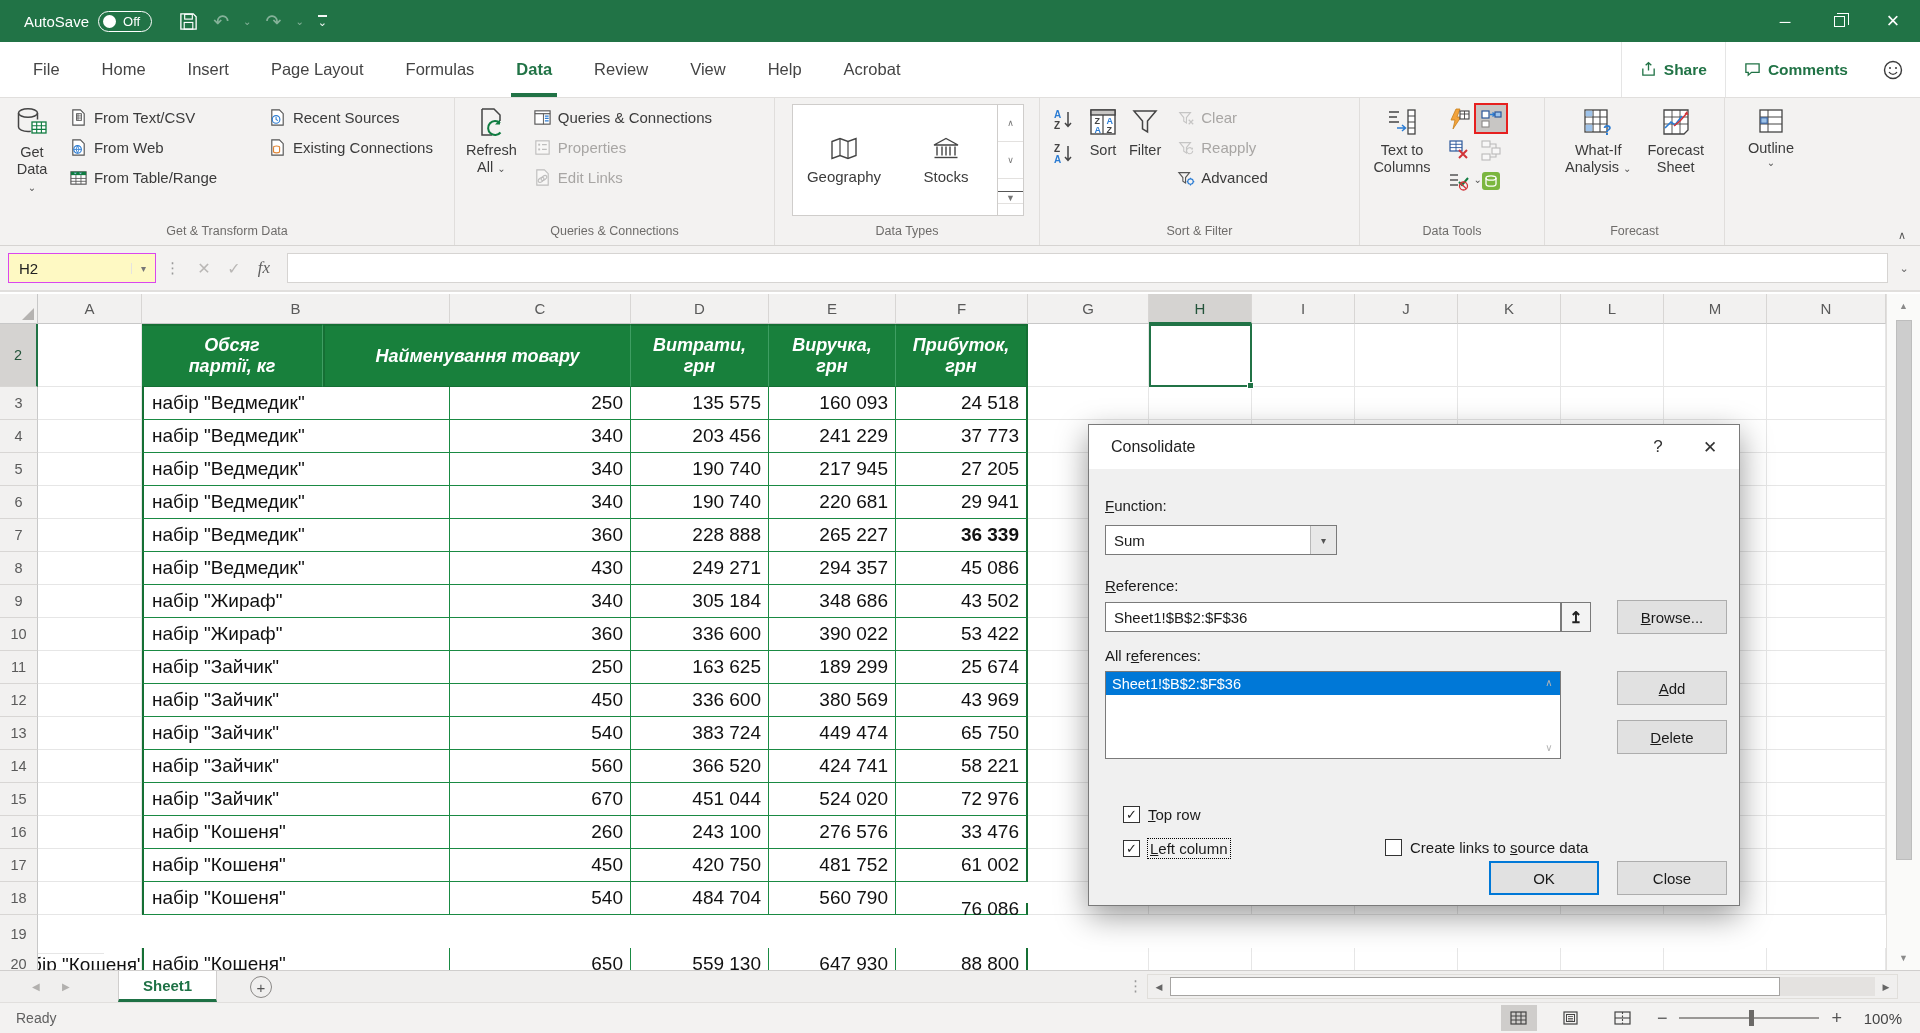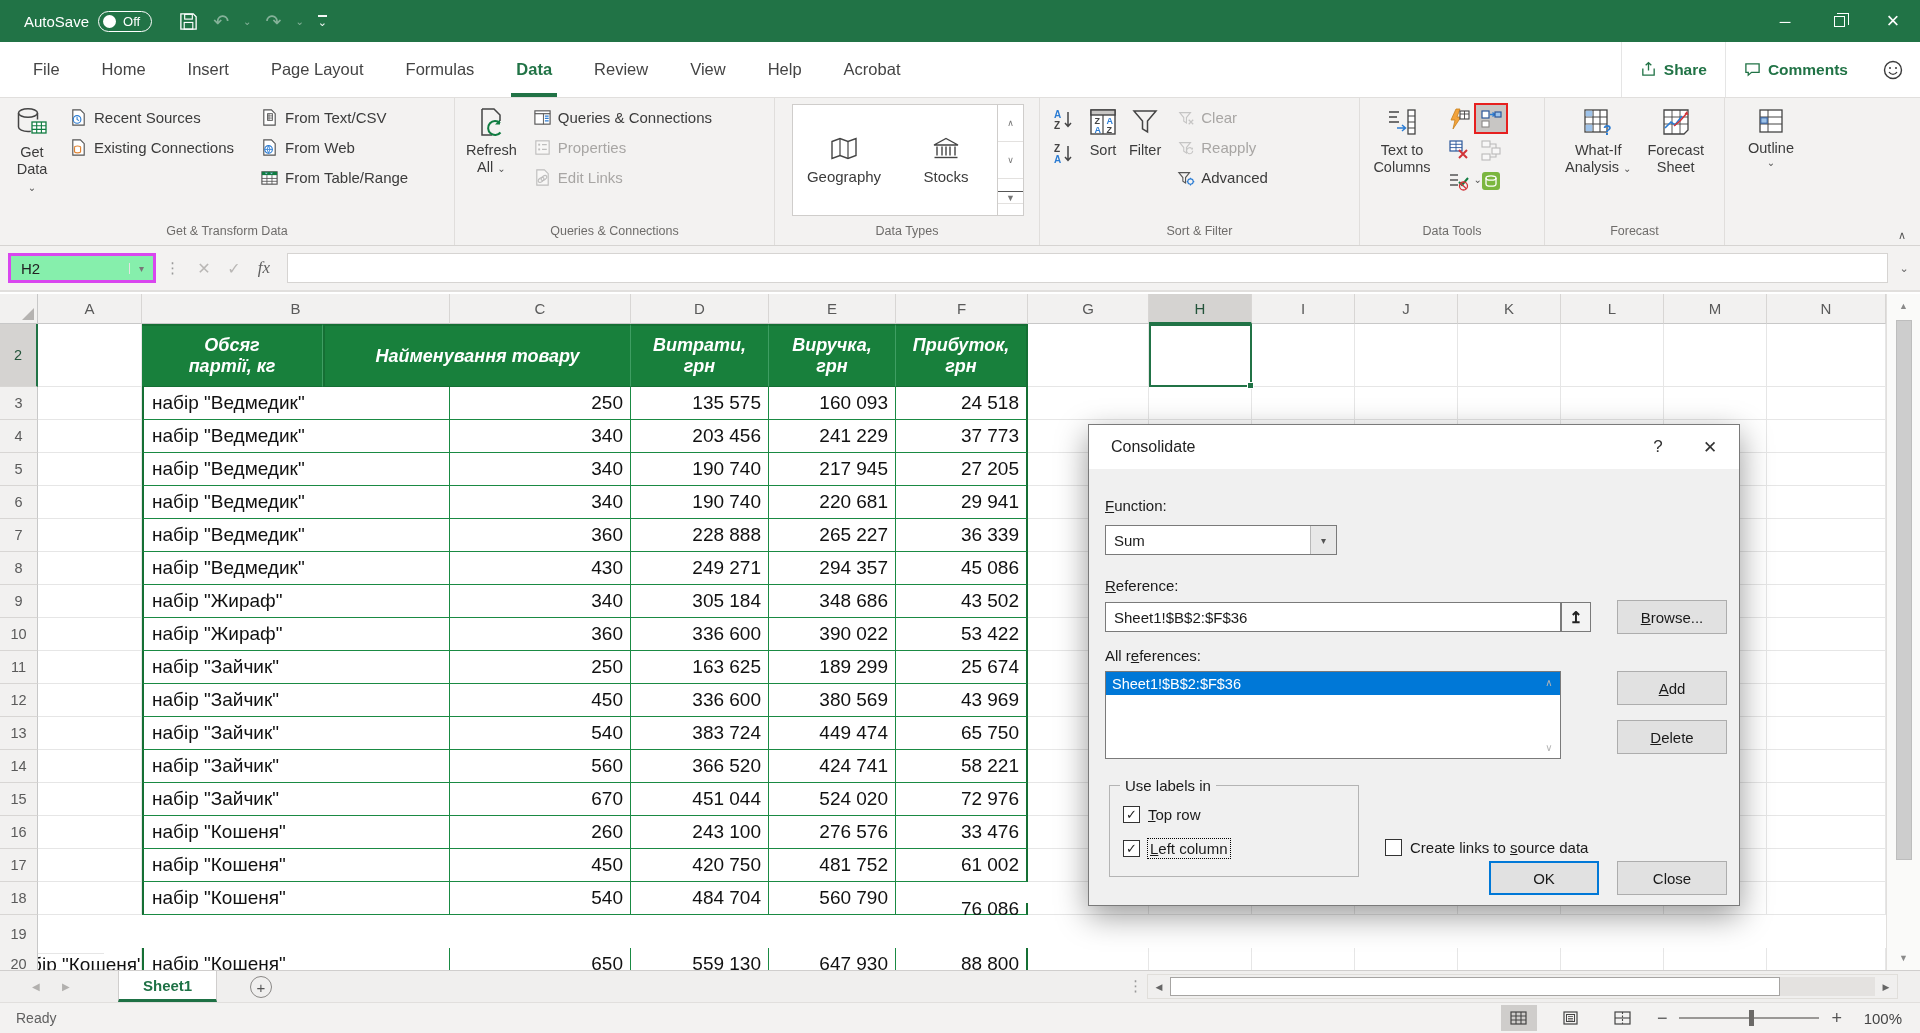--- a/index.html
+++ b/index.html
@@ -48,21 +48,21 @@
 .galitem{width:102px;display:flex;flex-direction:column;align-items:center;justify-content:center;gap:6px;font-size:15px;color:#3b3b3b}
 .galscroll{width:26px;display:flex;flex-direction:column;border-left:1px solid #cfcdcb}
 .galscroll span{flex:1;display:flex;align-items:center;justify-content:center;font-size:9px;color:#777;border-bottom:1px solid #e3e1df}
 .icongrid{display:grid;grid-template-columns:30px 34px;grid-auto-rows:31px;margin-left:6px;align-items:center;justify-items:center}
 .icbox{display:flex;align-items:center;justify-content:center;width:100%;height:100%}
 .redbox{border:2px solid #e6201f;background:#c8c6c4}
 #ribbon-collapse{position:absolute;right:14px;bottom:3px;font-size:11px;color:#555}
 
 
 #formulabar{position:absolute;left:0;top:246px;right:0;height:46px;background:#f3f2f1;display:flex;align-items:center;border-bottom:2px solid #e1dfdd}
-.namebox{margin-left:8px;width:148px;height:30px;background:#86efac;border:3px solid #d946ef;display:flex;align-items:center;font-size:15px;color:#222}
+.namebox{margin-left:8px;width:148px;height:30px;background:#fef9c3;border:1px solid #d946ef;display:flex;align-items:center;font-size:15px;color:#222}
 .namebox .nbval{padding-left:10px;flex:1}
 .nb-arrow{width:24px;text-align:center;color:#777;font-size:10px;border-left:1px solid #e5e3e1}
 .fdots{color:#9a9a9a;font-size:15px;margin:0 9px}
 .fbtn{width:30px;text-align:center;font-size:16px;color:#b9b7b5}
 .fx{font-style:italic;font-family:"Liberation Serif",serif;color:#5f5f5f;font-size:17px}
 .fml{flex:1;height:30px;background:#fff;border:1px solid #d6d4d2;margin-left:8px}
 .fb-chev{width:32px;text-align:center;color:#666;font-size:11px}
 
 
 #sheet-grid{position:absolute;left:0;top:294px;width:1886px;height:676px;background:#fff;overflow:hidden}
@@ -217,38 +217,20 @@
           <svg width="34" height="34" viewBox="0 0 34 34">
               <ellipse cx="13" cy="7" rx="9.5" ry="4.3" fill="none" stroke="#444" stroke-width="1.5"></ellipse>
               <path d="M3.5 7v14c0 2.4 4.2 4.4 9.5 4.4.9 0 1.9-.06 2.8-.18" fill="none" stroke="#444" stroke-width="1.5"></path>
               <path d="M22.5 7v6.5" stroke="#444" stroke-width="1.5" fill="none"></path>
               <rect x="17" y="16" width="14" height="11" fill="#fff" stroke="#107c41" stroke-width="1.3"></rect>
               <path d="M17 19.7h14M17 23.4h14M21.7 16v11M26.4 16v11" stroke="#107c41" stroke-width="1.1" fill="none"></path>
             </svg>
           <span class="biglabel"><span>Get
 Data</span> <span class="chev">⌄</span></span>
         </div>
-        <div class="smcol" style="width:190px">
-          <div class="smitem">
-            <svg width="19" height="19" viewBox="0 0 20 20">
-                <path d="M4 2h8l4 4v12H4z" fill="#fff" stroke="#555" stroke-width="1.2"></path>
-                <circle cx="8.5" cy="12" r="4" fill="#fff" stroke="#2b7cd3" stroke-width="1.2"></circle>
-                <path d="M8.5 9.5V12l2 1.3" stroke="#2b7cd3" stroke-width="1.1" fill="none"></path>
-              </svg>
-            <span>Recent Sources</span>
-          </div>
-          <div class="smitem">
-            <svg width="19" height="19" viewBox="0 0 20 20">
-                <path d="M4 2h8l4 4v12H4z" fill="#fff" stroke="#555" stroke-width="1.2"></path>
-                <ellipse cx="9" cy="9.8" rx="3.2" ry="1.4" fill="#fff" stroke="#e08330" stroke-width="1.2"></ellipse>
-                <path d="M5.8 9.8v4.4c0 .8 1.4 1.4 3.2 1.4s3.2-.6 3.2-1.4V9.8" fill="#fff" stroke="#e08330" stroke-width="1.2"></path>
-              </svg>
-            <span>Existing Connections</span>
-          </div>
-        </div>
         <div class="smcol" style="width:198px">
           <div class="smitem">
             <svg width="19" height="19" viewBox="0 0 20 20">
                 <path d="M4 2h8l4 4v12H4z" fill="#fff" stroke="#555" stroke-width="1.2"></path>
                 <rect x="8" y="6" width="5" height="7" fill="none" stroke="#555" stroke-width="1"></rect>
                 <path d="M9.5 6v7M8 8.3h5M8 10.6h5" stroke="#555" stroke-width=".8"></path>
               </svg>
             <span>From Text/CSV</span>
           </div>
           <div class="smitem">
@@ -261,20 +243,38 @@
           </div>
           <div class="smitem">
             <svg width="19" height="19" viewBox="0 0 20 20">
                 <rect x="2" y="4" width="16" height="13" fill="#fff" stroke="#555" stroke-width="1.2"></rect>
                 <rect x="2" y="4" width="16" height="3.5" fill="#107c41"></rect>
                 <path d="M2 11h16M2 14h16M7.3 7.5V17M12.6 7.5V17" stroke="#555" stroke-width=".9"></path>
                 <path d="M5 5l1.6 1.6L8.2 5z" fill="#9ec3ea"></path>
                 <path d="M10.5 5l1.6 1.6L13.7 5z" fill="#9ec3ea"></path>
               </svg>
             <span>From Table/Range</span>
+          </div>
+        </div>
+        <div class="smcol" style="width:190px">
+          <div class="smitem">
+            <svg width="19" height="19" viewBox="0 0 20 20">
+                <path d="M4 2h8l4 4v12H4z" fill="#fff" stroke="#555" stroke-width="1.2"></path>
+                <circle cx="8.5" cy="12" r="4" fill="#fff" stroke="#2b7cd3" stroke-width="1.2"></circle>
+                <path d="M8.5 9.5V12l2 1.3" stroke="#2b7cd3" stroke-width="1.1" fill="none"></path>
+              </svg>
+            <span>Recent Sources</span>
+          </div>
+          <div class="smitem">
+            <svg width="19" height="19" viewBox="0 0 20 20">
+                <path d="M4 2h8l4 4v12H4z" fill="#fff" stroke="#555" stroke-width="1.2"></path>
+                <ellipse cx="9" cy="9.8" rx="3.2" ry="1.4" fill="#fff" stroke="#e08330" stroke-width="1.2"></ellipse>
+                <path d="M5.8 9.8v4.4c0 .8 1.4 1.4 3.2 1.4s3.2-.6 3.2-1.4V9.8" fill="#fff" stroke="#e08330" stroke-width="1.2"></path>
+              </svg>
+            <span>Existing Connections</span>
           </div>
         </div>
       </div>
       <div class="rg-label">Get &amp; Transform Data</div>
     </div>
 
     <div class="rg" style="width:320px">
       <div class="rg-content">
         <div class="bigbtn">
           <svg width="32" height="32" viewBox="0 0 32 32">
@@ -643,21 +643,21 @@
         <div class="g-cell" style="width: 103px;"></div>
         <div class="g-cell" style="width: 119px;"></div>
       </div>
       <div class="g-row" style="height: 33px;">
         <div class="g-rowhdr">7</div>
         <div class="g-cell" style="width: 104px;"></div>
         <div class="g-cell t-data name tl" style="width: 308px;">набір "Ведмедик"</div>
         <div class="g-cell t-data num" style="width: 181px;">360</div>
         <div class="g-cell t-data num" style="width: 138px;">228 888</div>
         <div class="g-cell t-data num" style="width: 127px;">265 227</div>
-        <div class="g-cell t-data num tr2" style="width: 132px;">36 339</div>
+        <div class="g-cell t-data num tr2" style="width: 132px; font-weight: bold;">36 339</div>
         <div class="g-cell" style="width: 121px;"></div>
         <div class="g-cell" style="width: 103px;"></div>
         <div class="g-cell" style="width: 103px;"></div>
         <div class="g-cell" style="width: 103px;"></div>
         <div class="g-cell" style="width: 103px;"></div>
         <div class="g-cell" style="width: 103px;"></div>
         <div class="g-cell" style="width: 103px;"></div>
         <div class="g-cell" style="width: 119px;"></div>
       </div>
       <div class="g-row" style="height: 33px;">
@@ -923,23 +923,20 @@
           <span>∨</span>
         </div>
     </div>
     <div class="dbtn" style="left:528px;top:246px">
         <span><span></span><span class="ul">A</span><span>dd</span></span>
       </div>
     <div class="dbtn" style="left:528px;top:295px">
         <span><span></span><span class="ul">D</span><span>elete</span></span>
       </div>
 
-    <div class="groupbox">
-      <span class="gtitle">Use labels in</span>
-    </div>
     <div class="cbrow" style="left:34px;top:381px">
       <span class="cb">✓</span>
       <span><span></span><span class="ul">T</span><span>op row</span></span>
     </div>
     <div class="cbrow" style="left:34px;top:414px">
       <span class="cb">✓</span>
       <span class="focusdots"><span></span><span class="ul">L</span><span>eft column</span></span>
     </div>
     <div class="cbrow" style="left:296px;top:414px">
       <span class="cb"></span>

